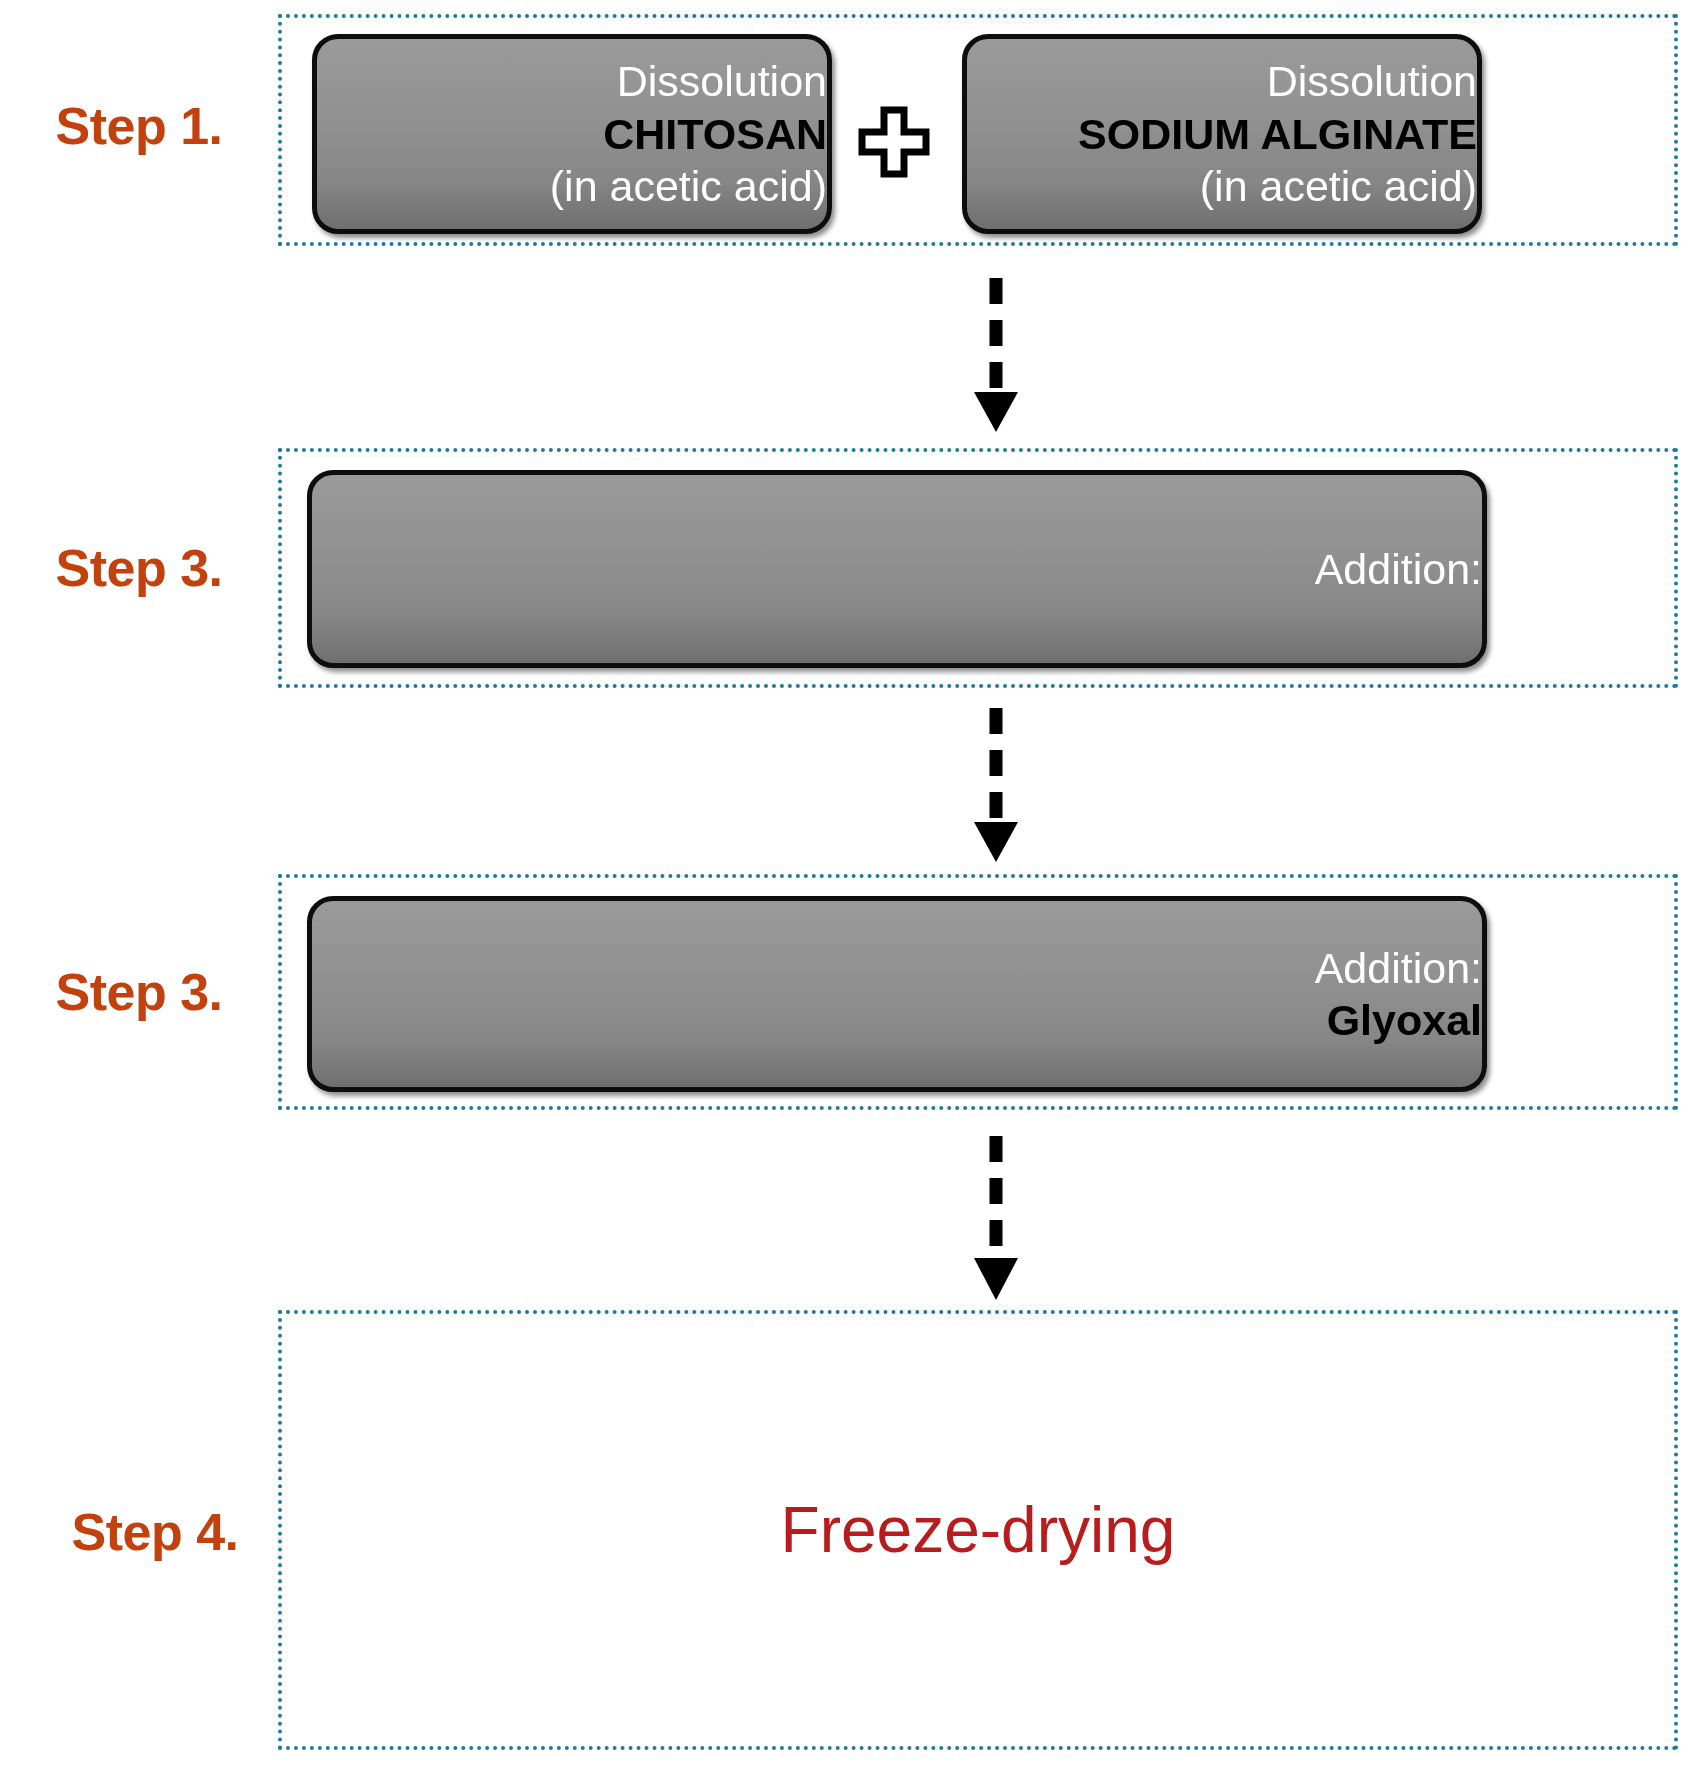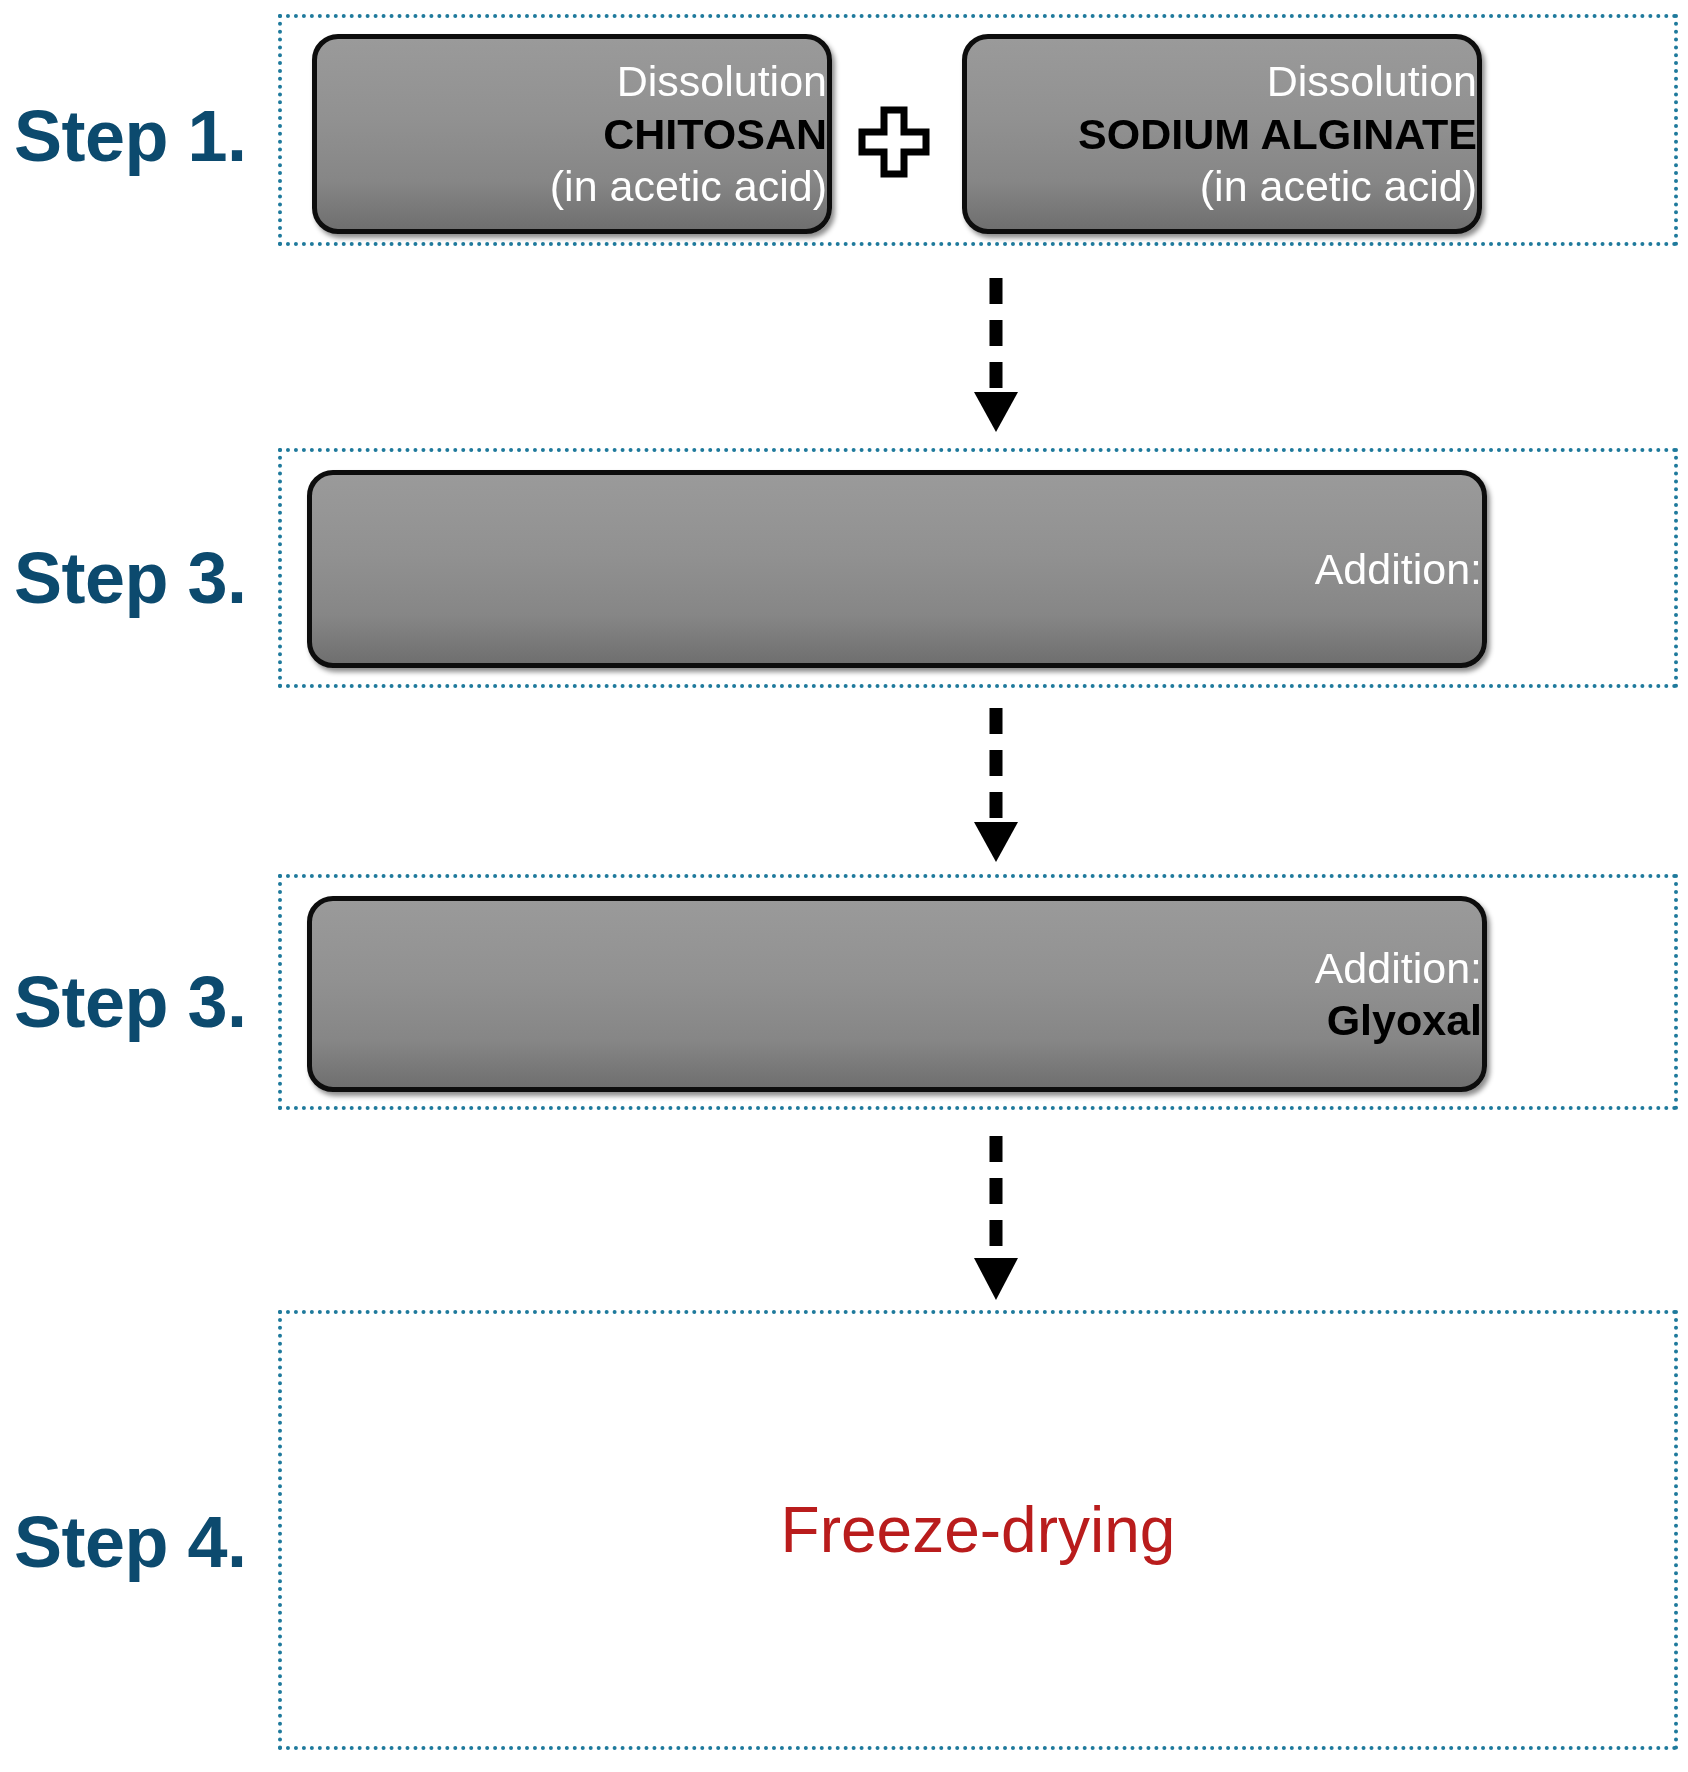--- a/index.html
+++ b/index.html
@@ -18,25 +18,25 @@
   .diagram {
     position: absolute;
     inset: 0;
   }
 
   
   .step-label {
     position: absolute;
     left: 14px;
     width: 250px;
-    font-size: 72px;
+    font-size: 52px;
     font-weight: bold;
-    color: #0c4a6e;
+    color: #c2410c;
     letter-spacing: -0.5px;
-    text-align: left;
+    text-align: center;
     line-height: 1;
   }
 
   
   .dotted-box {
     position: absolute;
     left: 278px;
     width: 1400px;
     box-sizing: border-box;
     border: 4px dotted #1f7a9c;
@@ -175,19 +175,19 @@
     </div>
   </div>
 
   <div class="arrow" id="arrow3">
     <svg width="80" height="166" viewBox="0 0 80 166">
       <line x1="40" y1="2" x2="40" y2="126" stroke="#000000" stroke-width="13" stroke-dasharray="26,16"></line>
       <polygon points="18,124 62,124 40,166" fill="#000000"></polygon>
     </svg>
   </div>
 
-  <div class="step-label" style="top:1506px;">Step 4.</div>
+  <div class="step-label" style="top:1506px;margin-left:16px;">Step 4.</div>
 
   <div class="dotted-box" id="step4-dotted">
     <div class="freeze-text">Freeze-drying</div>
   </div>
 
 </div>
 
 </body></html>

